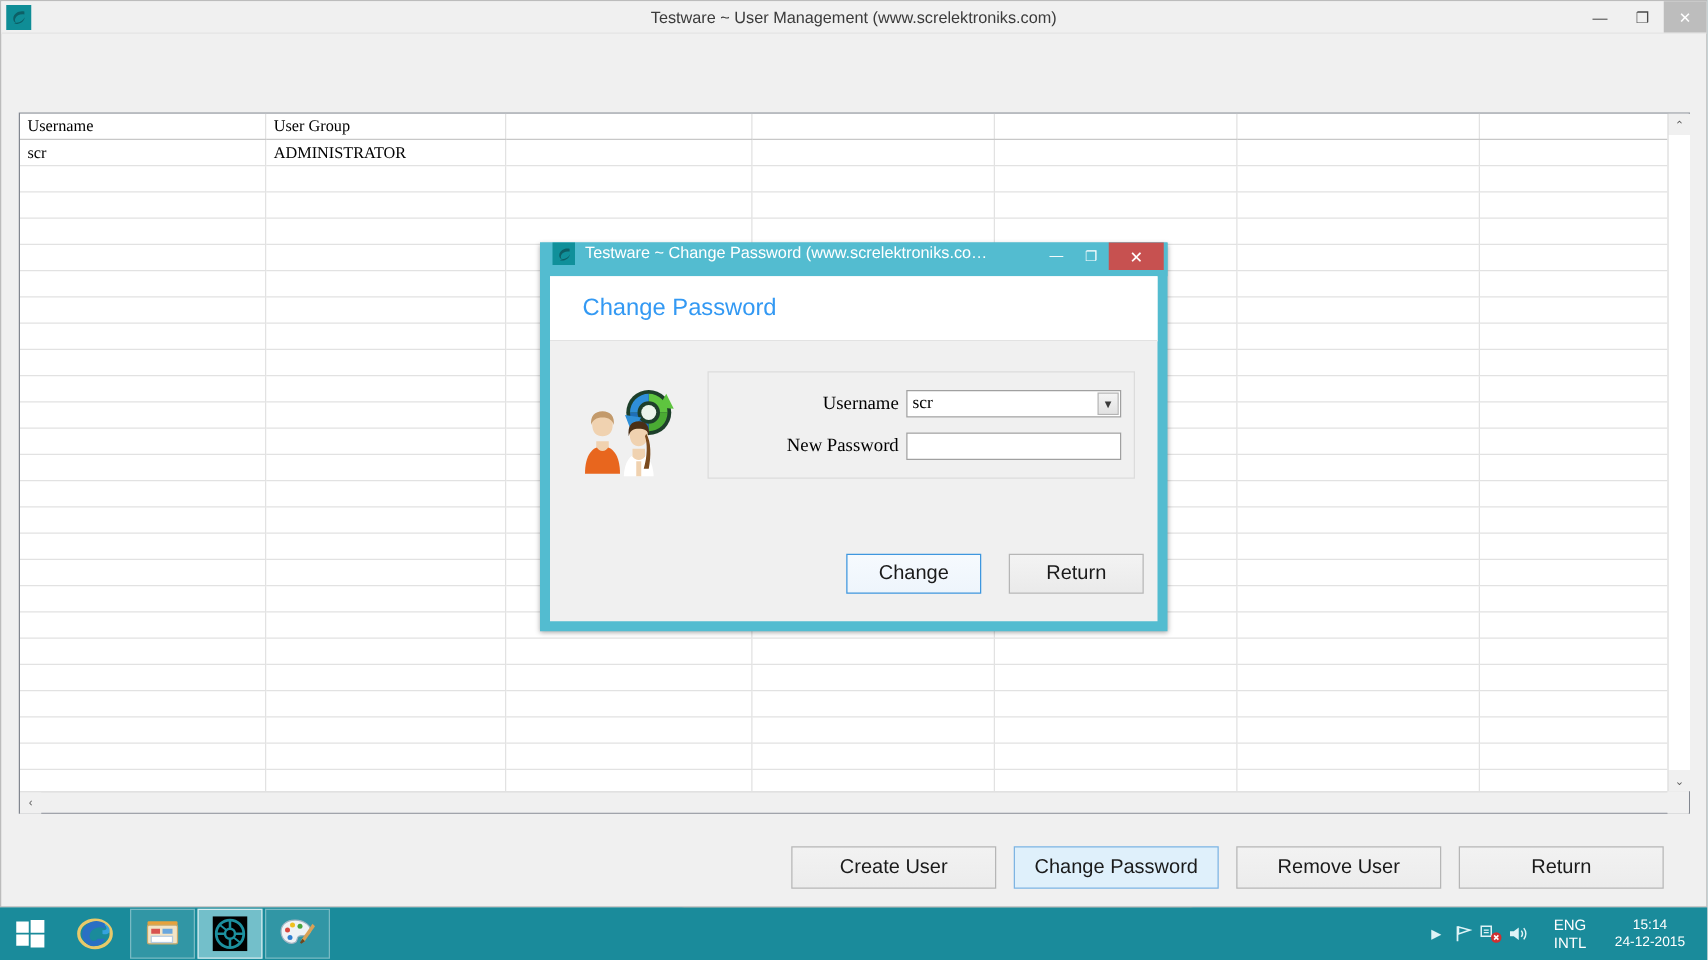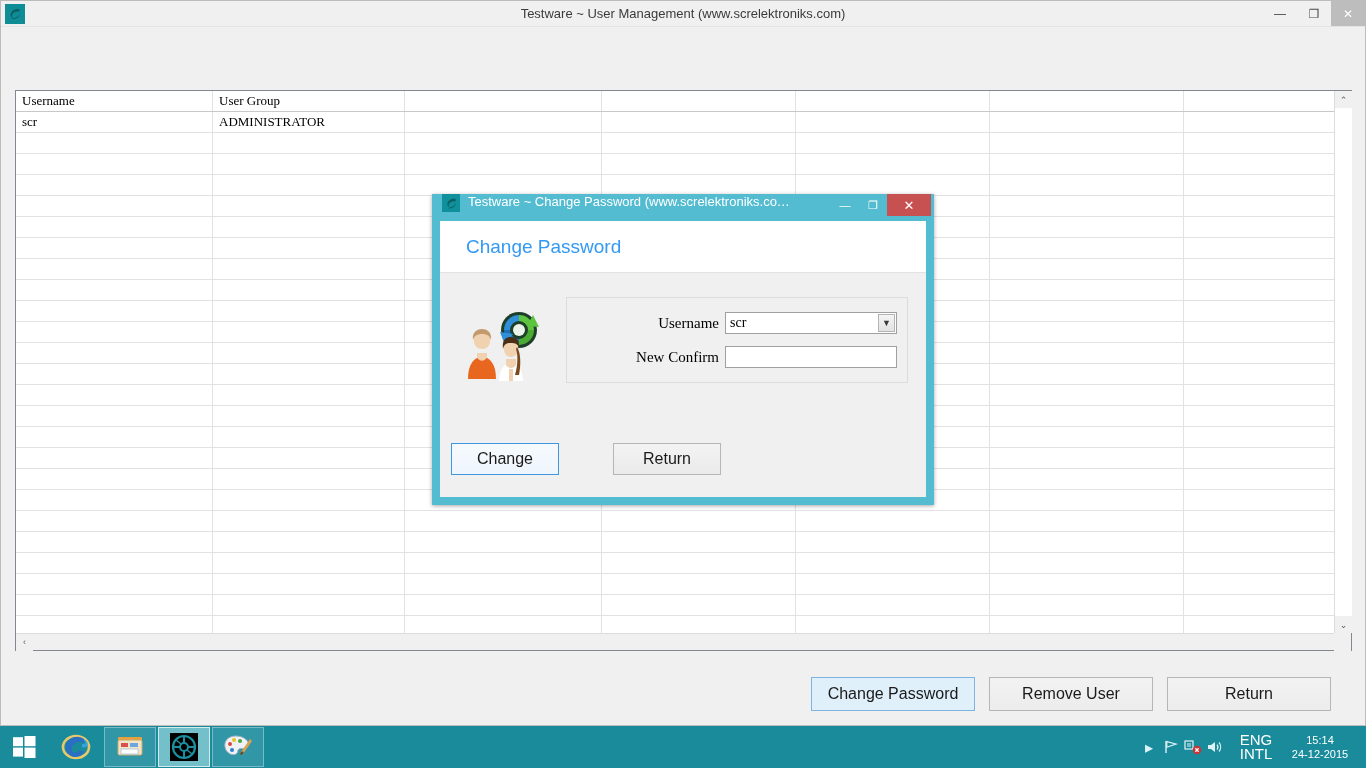--- a/index.html
+++ b/index.html
@@ -362,22 +362,21 @@
     display: flex; align-items: center; justify-content: center;
     font-size: 9px;
     color: #3a3a3a;
   }
 
   #dlg-buttons {
     position: absolute;
     left: 0; bottom: 22px;
     width: 100%;
     display: flex;
-    justify-content: flex-start;
-    gap: 32px;
+    justify-content: flex-end;
   }
   .dlgbtn {
     width: 108px;
     height: 32px;
     margin: 0 11px;
     background: linear-gradient(180deg,#f3f3f3 0%, #eaeaea 100%);
     border: 1px solid #b6b6b6;
     font-size: 16px;
     color: #1a1a1a;
     display: flex; align-items: center; justify-content: center;
@@ -425,21 +424,21 @@
   }
   .tray-icon {
     width: 22px; height: 42px;
     display: flex; align-items: center; justify-content: center;
     color: #dff3f6;
   }
   #tray-lang {
     width: 48px;
     text-align: center;
     color: #ffffff;
-    font-size: 15px;
+    font-size: 12px;
     line-height: 14px;
     margin-left: 6px;
   }
   #tray-clock {
     width: 76px;
     text-align: center;
     color: #ffffff;
     font-size: 11px;
     line-height: 14px;
     margin-left: 2px;
@@ -727,20 +726,21 @@
       </div>
 
       <div id="hscroll">
         <div class="sb-arrow sb-left">‹</div>
         <div class="sb-arrow sb-right">›</div>
       </div>
       <div id="corner-box"></div>
     </div>
 
     <div id="bottom-bar">
+      <div class="mainbtn">Create User</div>
       <div class="mainbtn active">Change Password</div>
       <div class="mainbtn">Remove User</div>
       <div class="mainbtn">Return</div>
     </div>
   </div>
 
   <div id="dialog">
 
     <div id="dlg-titlebar">
       <div id="dlg-icon">
@@ -803,21 +803,21 @@
 
         <div id="dlg-fields">
           <div class="field-row">
             <div class="field-label">Username</div>
             <div class="combo">
               <span class="cval">scr</span>
               <span class="carrow">▼</span>
             </div>
           </div>
           <div class="field-row">
-            <div class="field-label">New Confirm</div>
+            <div class="field-label">New Password</div>
             <div class="field-input" placeholder=""></div>
           </div>
         </div>
       </div>
 
       <div id="dlg-buttons">
         <div class="dlgbtn focused">Change</div>
         <div class="dlgbtn">Return</div>
       </div>
     </div>

